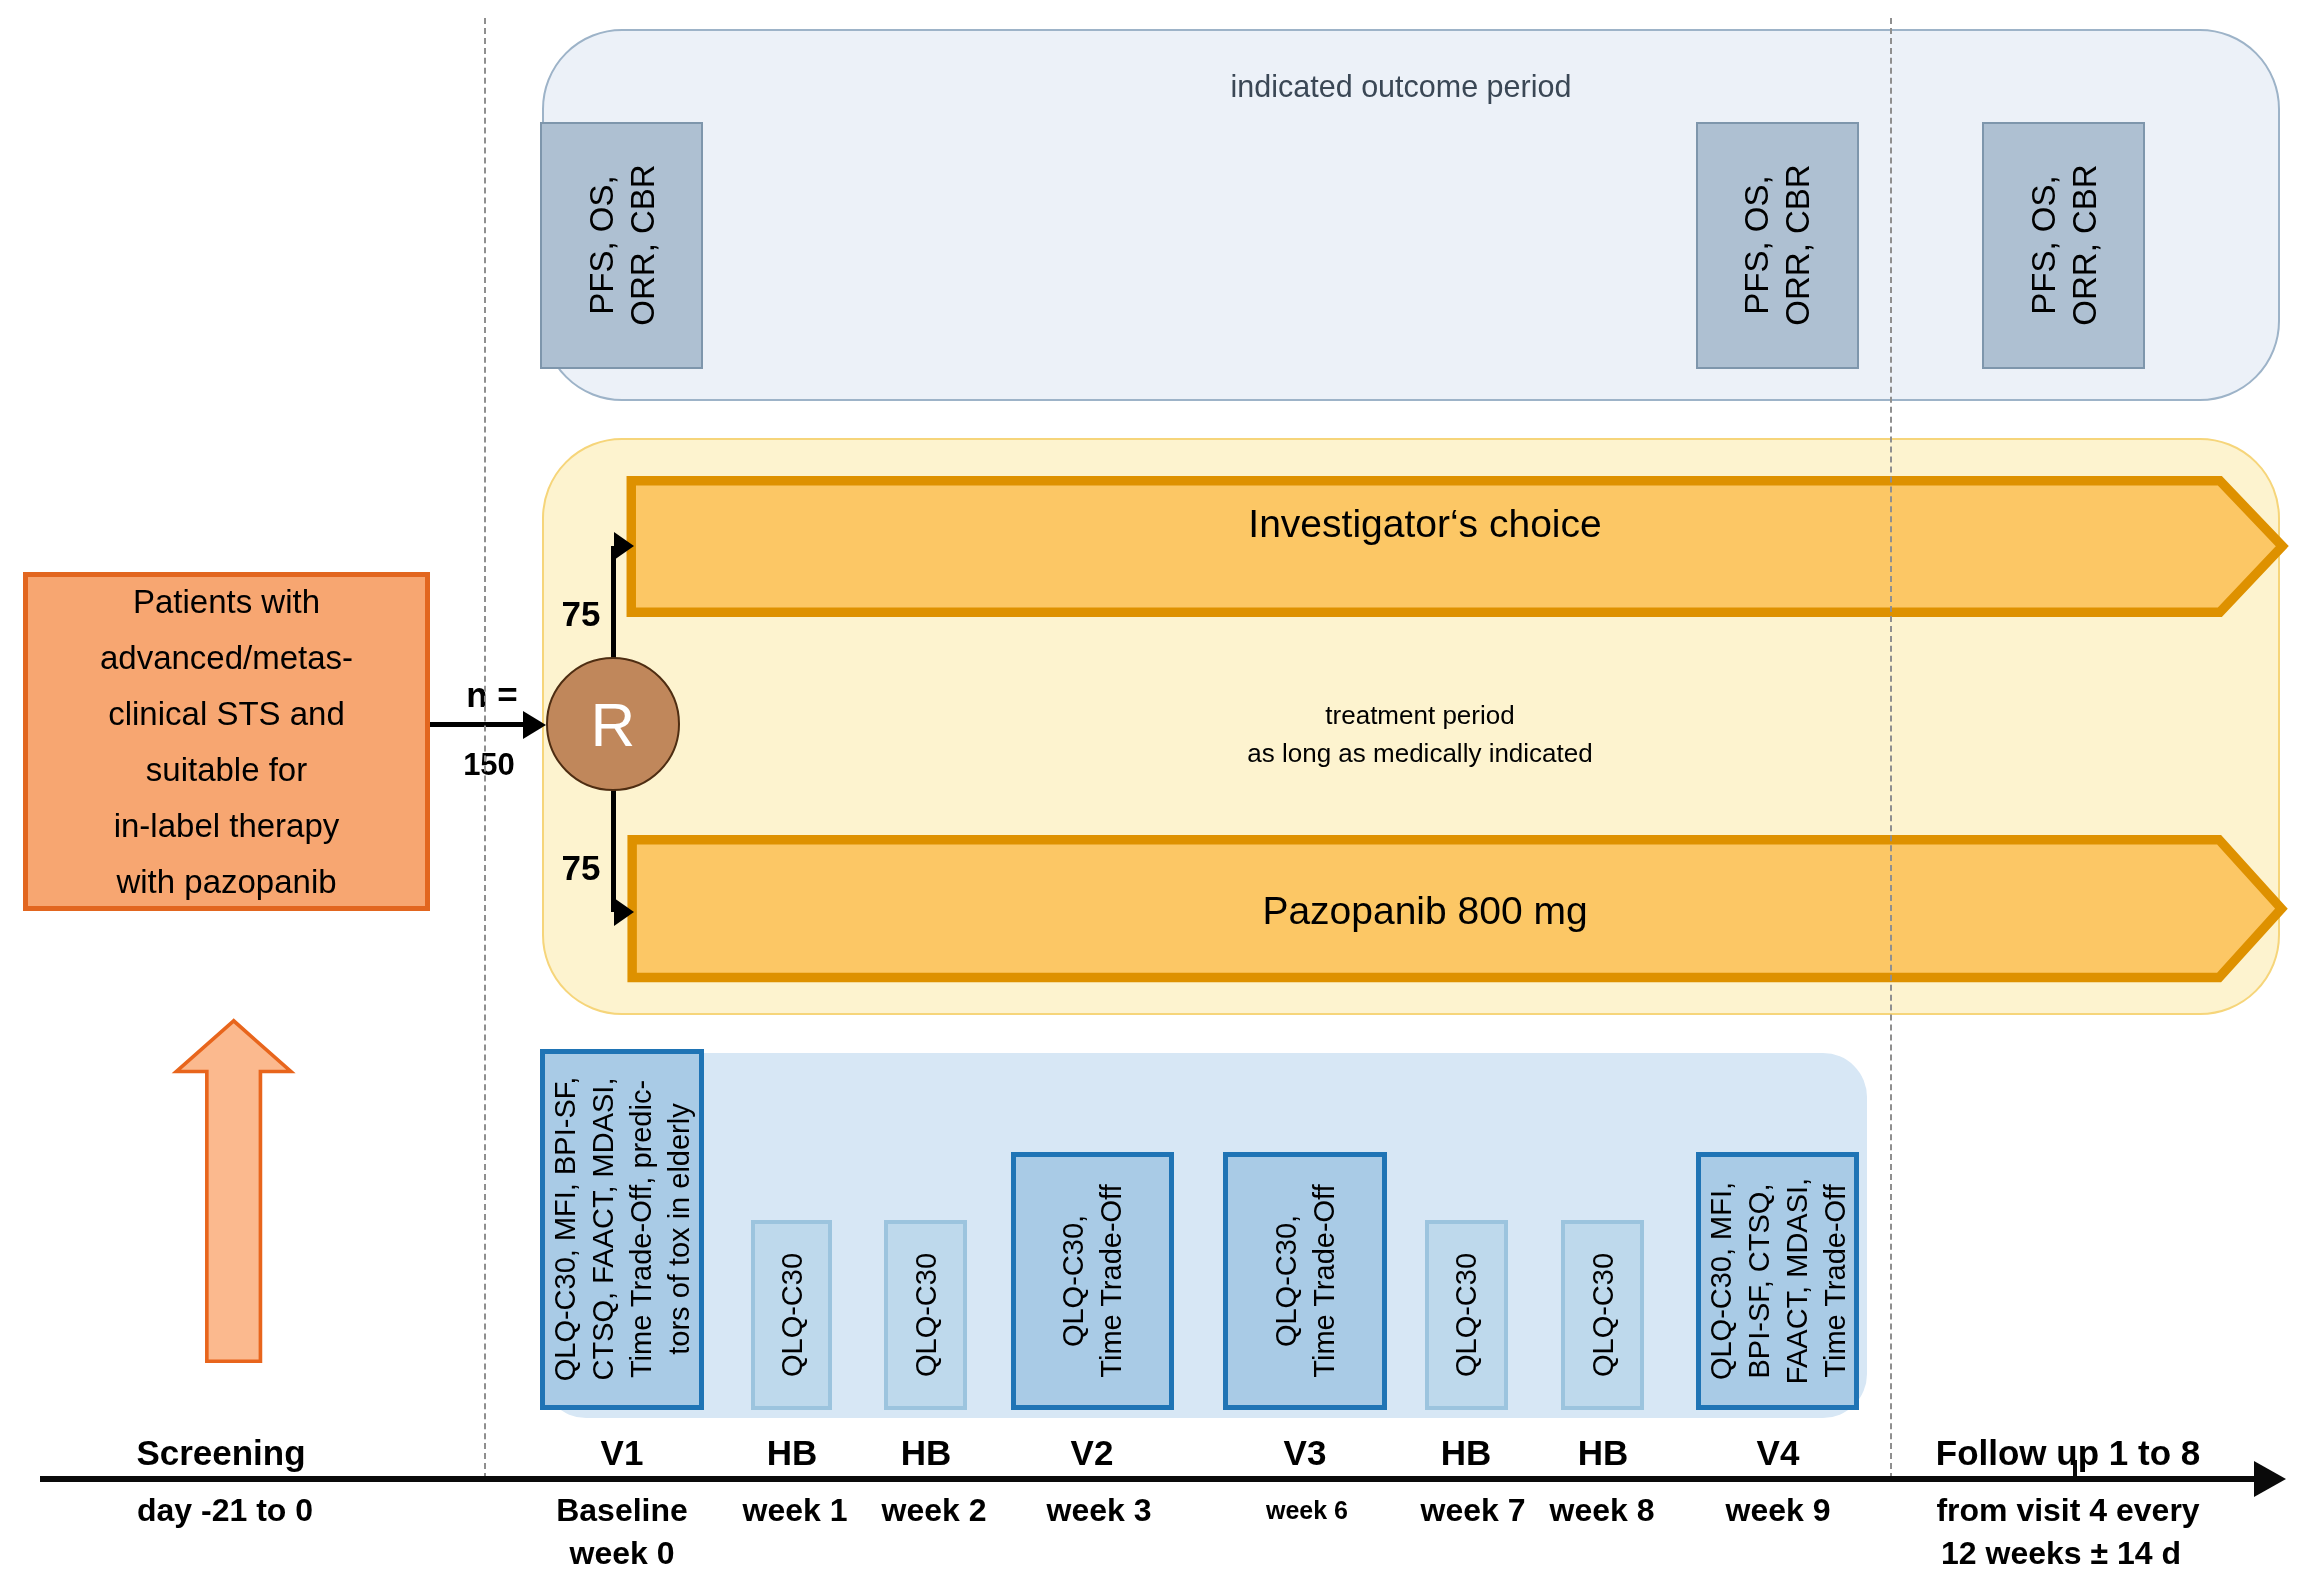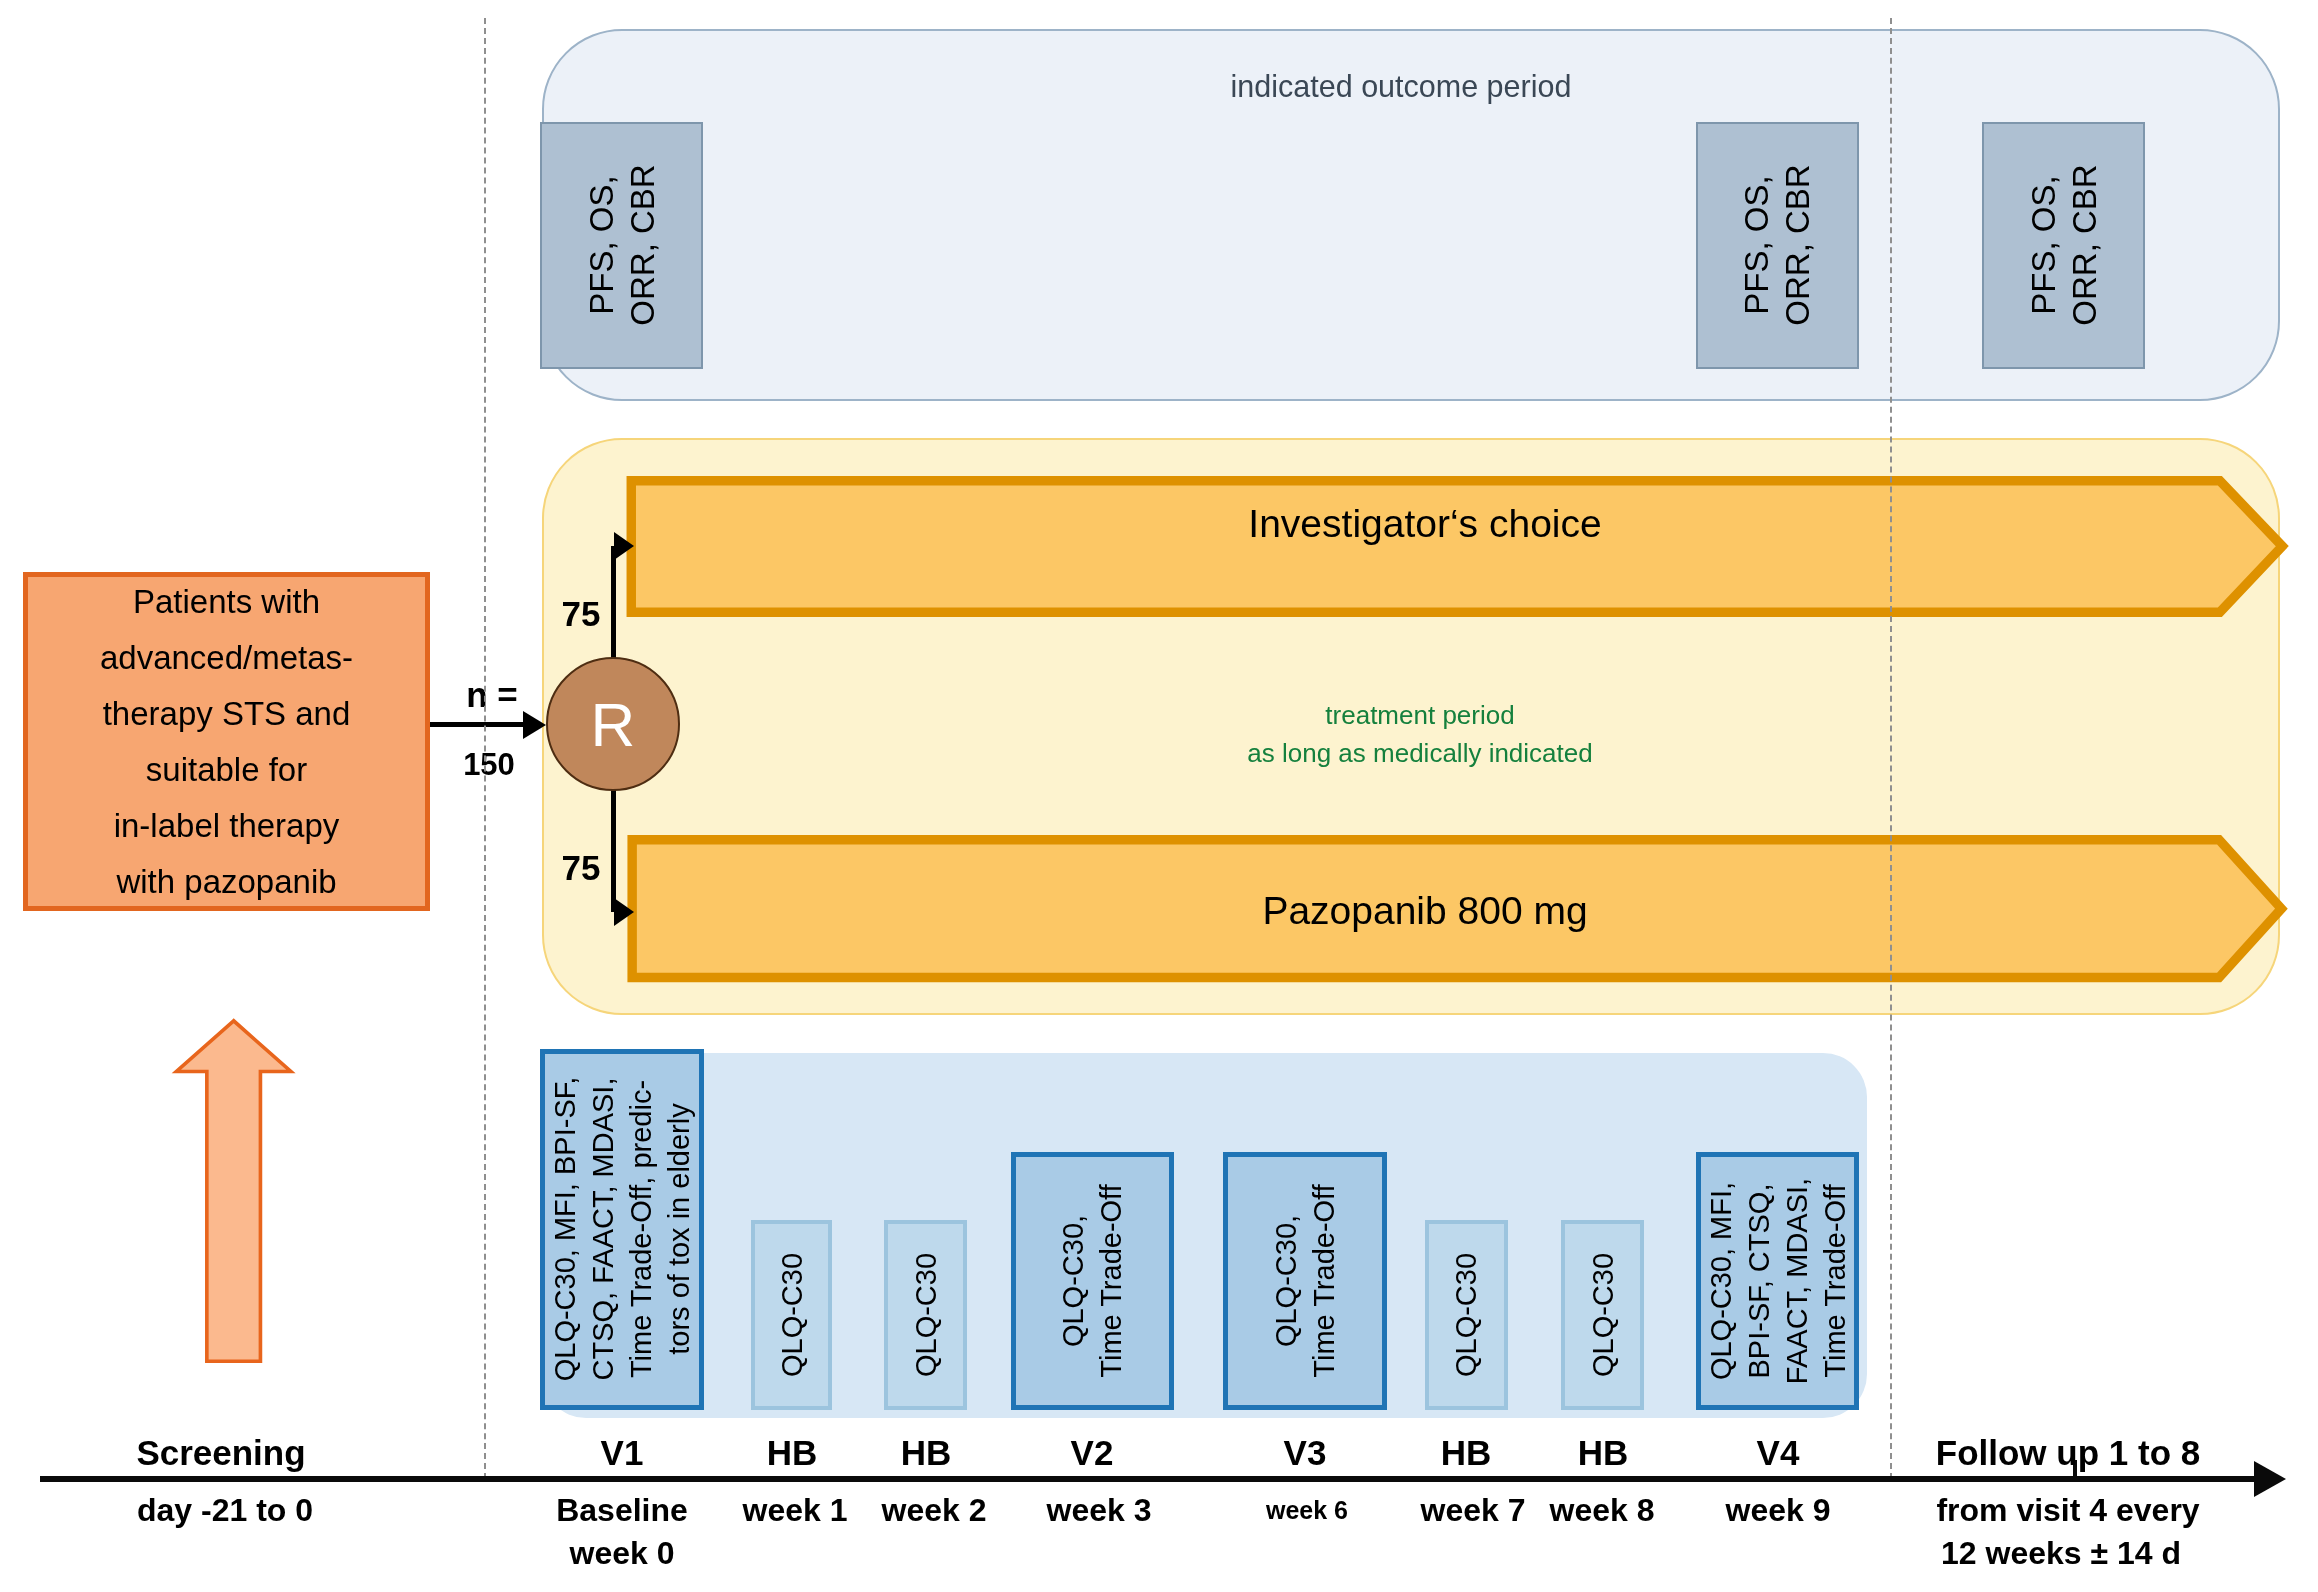--- a/index.html
+++ b/index.html
@@ -42,21 +42,21 @@
     <div>ORR, CBR</div>
   </div>
 
   <div class="panel" style="left:542px;top:438px;width:1738px;height:577px;background:#FDF3CF;border:2.2px solid #F6D57A;border-radius:80px;"></div>
 
   <svg class="abs" style="left:624px;top:472px;" width="1667" height="149" viewBox="0 0 2295 205">
     <polygon points="10,12 2197,12 2283,102 2197,193 10,193" fill="#FCC765" stroke="#DE9100" stroke-width="13"></polygon>
   </svg>
   <div class="ctext" style="left:1425px;top:524px;font-size:39px;">Investigator‘s choice</div>
 
-  <div class="ctext" style="left:1420px;top:734px;font-size:26px;line-height:38px;color:#15803d;">
+  <div class="ctext" style="left:1420px;top:734px;font-size:26px;line-height:38px;color:#000000;">
     <div>treatment period</div>
     <div>as long as medically indicated</div>
   </div>
 
   <svg class="abs" style="left:624px;top:831px;" width="1667" height="156" viewBox="0 0 2295 215">
     <polygon points="10,12 2197,12 2283,107 2197,202 10,202" fill="#FCC765" stroke="#DE9100" stroke-width="13"></polygon>
   </svg>
   <div class="ctext" style="left:1425px;top:911px;font-size:39px;">Pazopanib 800 mg</div>
 
   <div class="abs" style="left:611px;top:546px;width:5.1px;height:113px;background:#000;"></div>
@@ -75,21 +75,21 @@
   <div class="panel" style="left:546px;top:657px;width:134px;height:134px;border-radius:50%;background:#C0875B;border:2.9px solid #4E2D12;
               display:flex;align-items:center;justify-content:center;">
     <span style="color:#fff;font-size:62px;">R</span>
   </div>
 
   <div class="panel" style="left:23px;top:572px;width:407px;height:339px;background:#F7A671;border:5.8px solid #E2661F;
               display:flex;flex-direction:column;align-items:center;justify-content:center;
               font-size:33px;line-height:56px;text-align:center;">
     <div>Patients with</div>
     <div>advanced/metas-</div>
-    <div>therapy STS and</div>
+    <div>clinical STS and</div>
     <div>suitable for</div>
     <div>
       <span class="underl">in-label</span><span> therapy</span>
     </div>
     <div>with pazopanib</div>
   </div>
 
   <svg class="abs" style="left:167px;top:1013px;" width="134" height="356" viewBox="0 0 185 490">
     <polygon points="92,10 13,80 55,80 55,480 129,480 129,80 171,80" fill="#FBB98E" stroke="#E8651C" stroke-width="5" stroke-linejoin="miter"></polygon>
   </svg>

